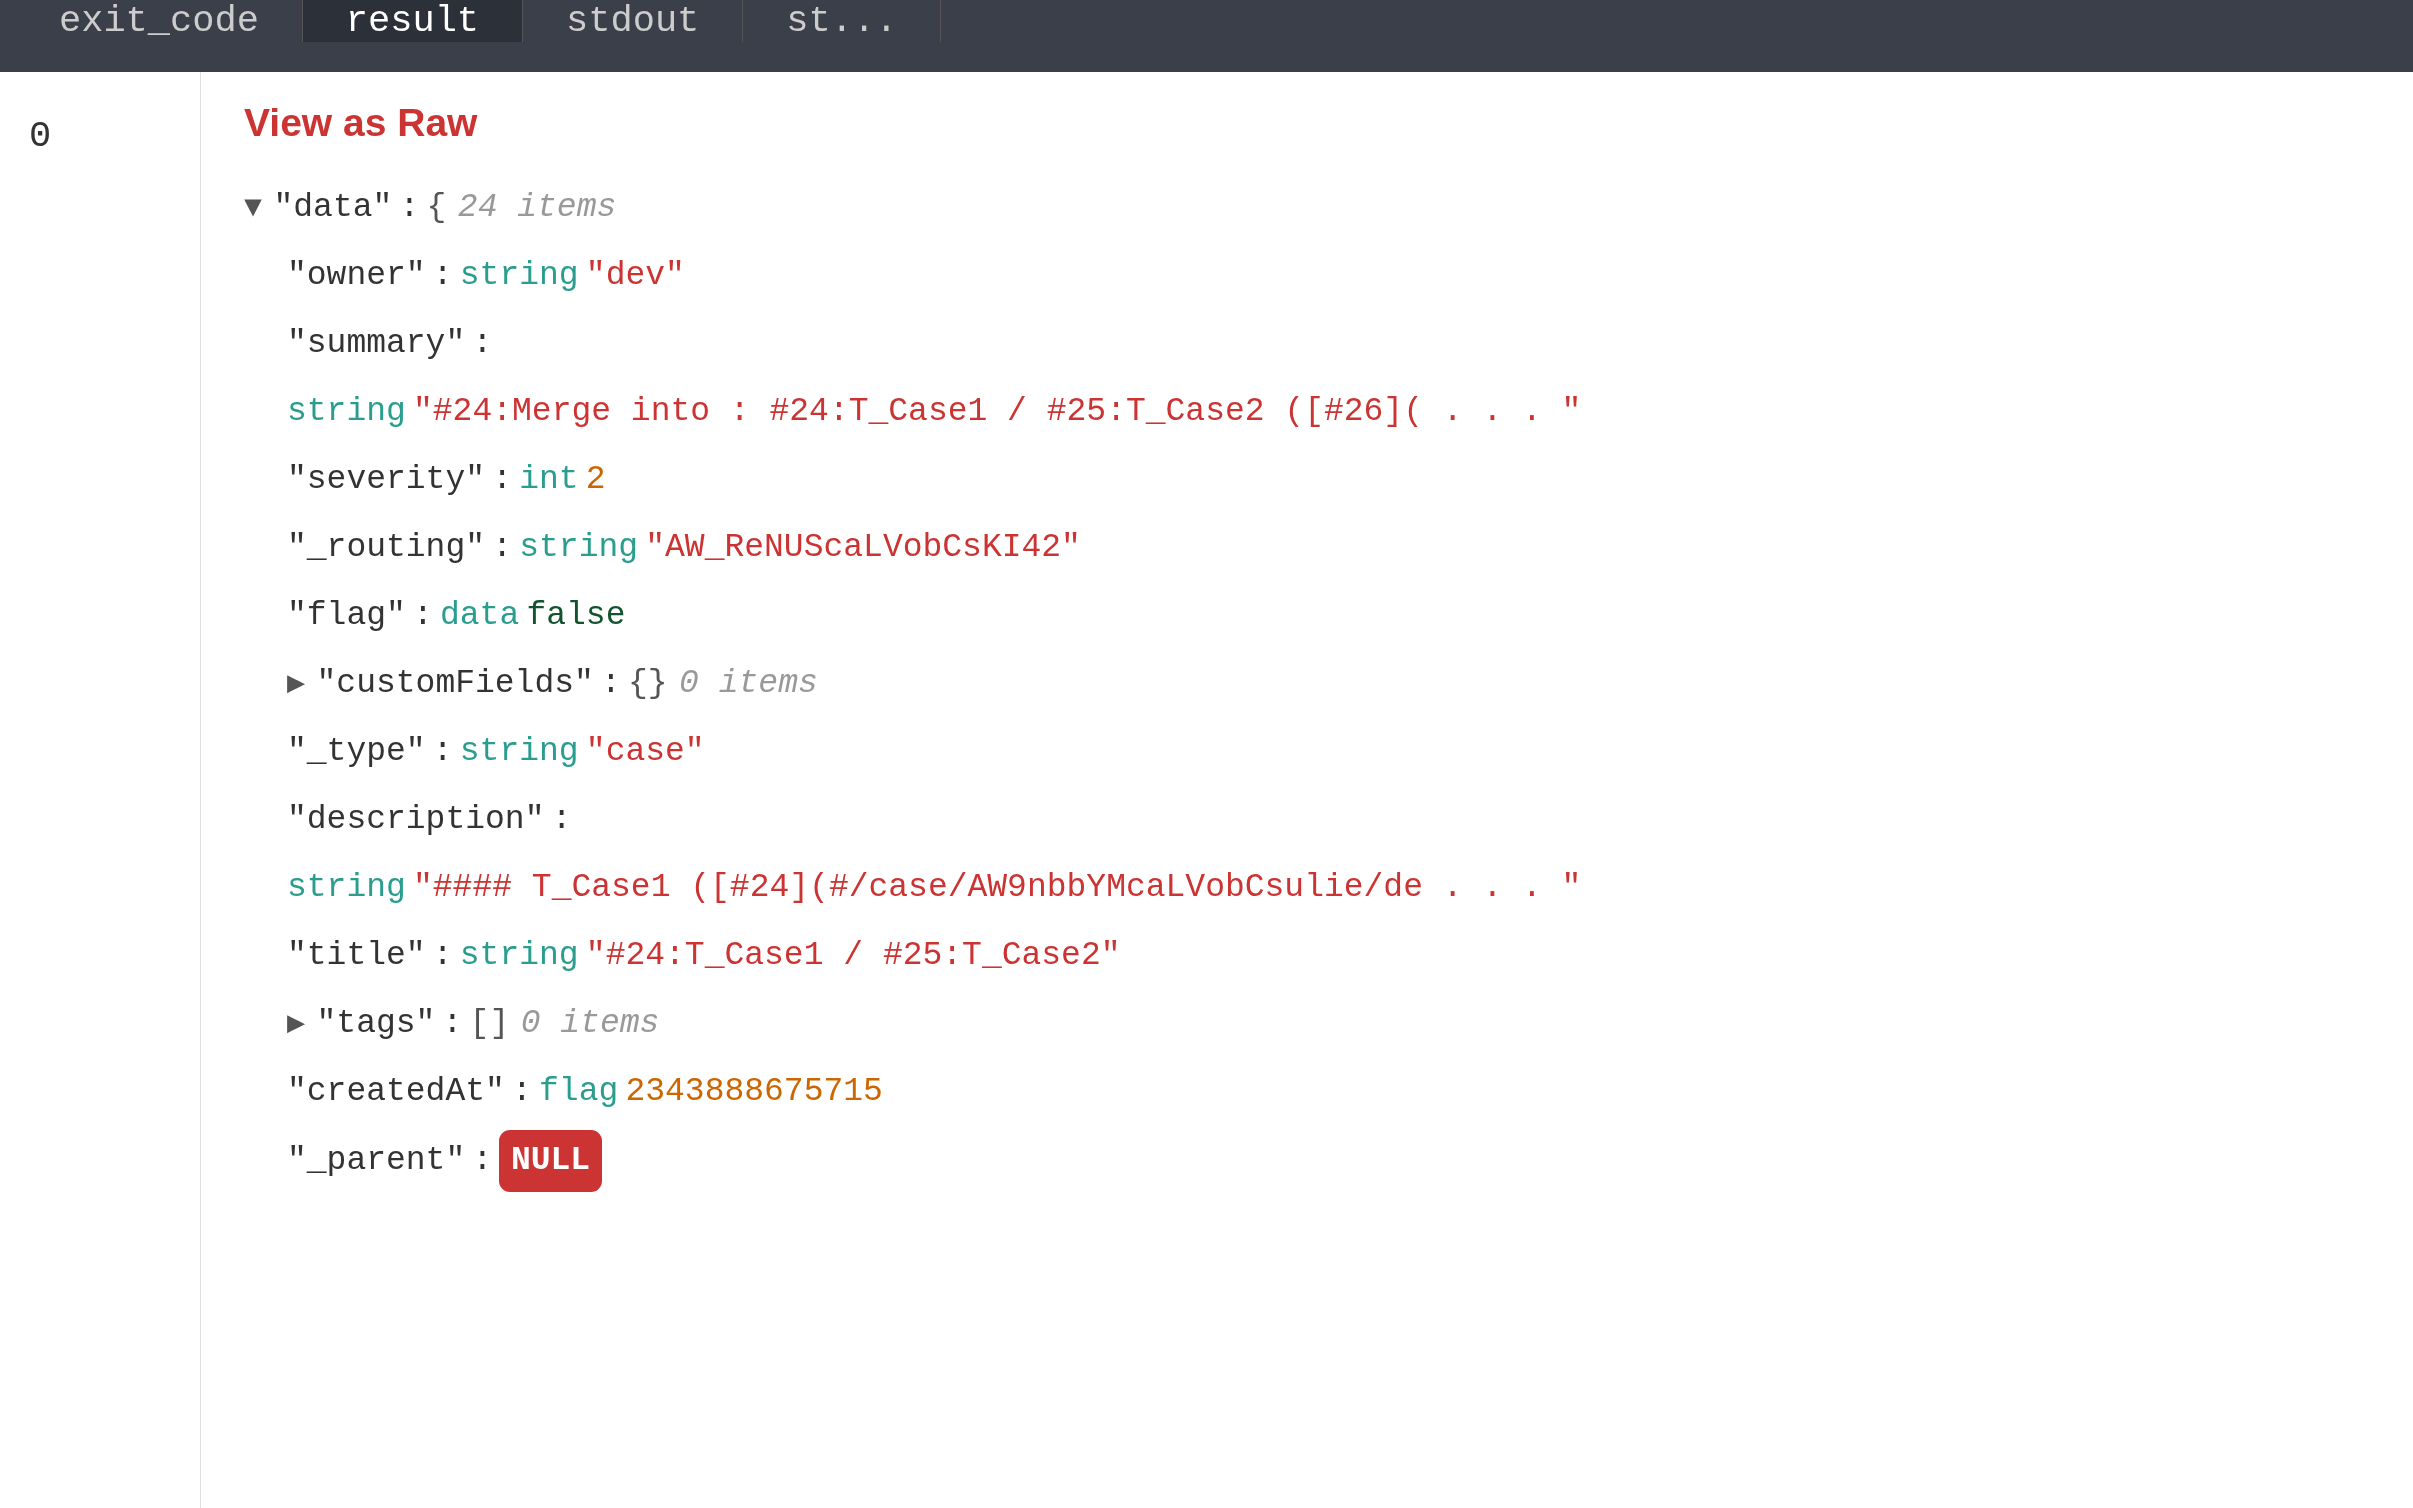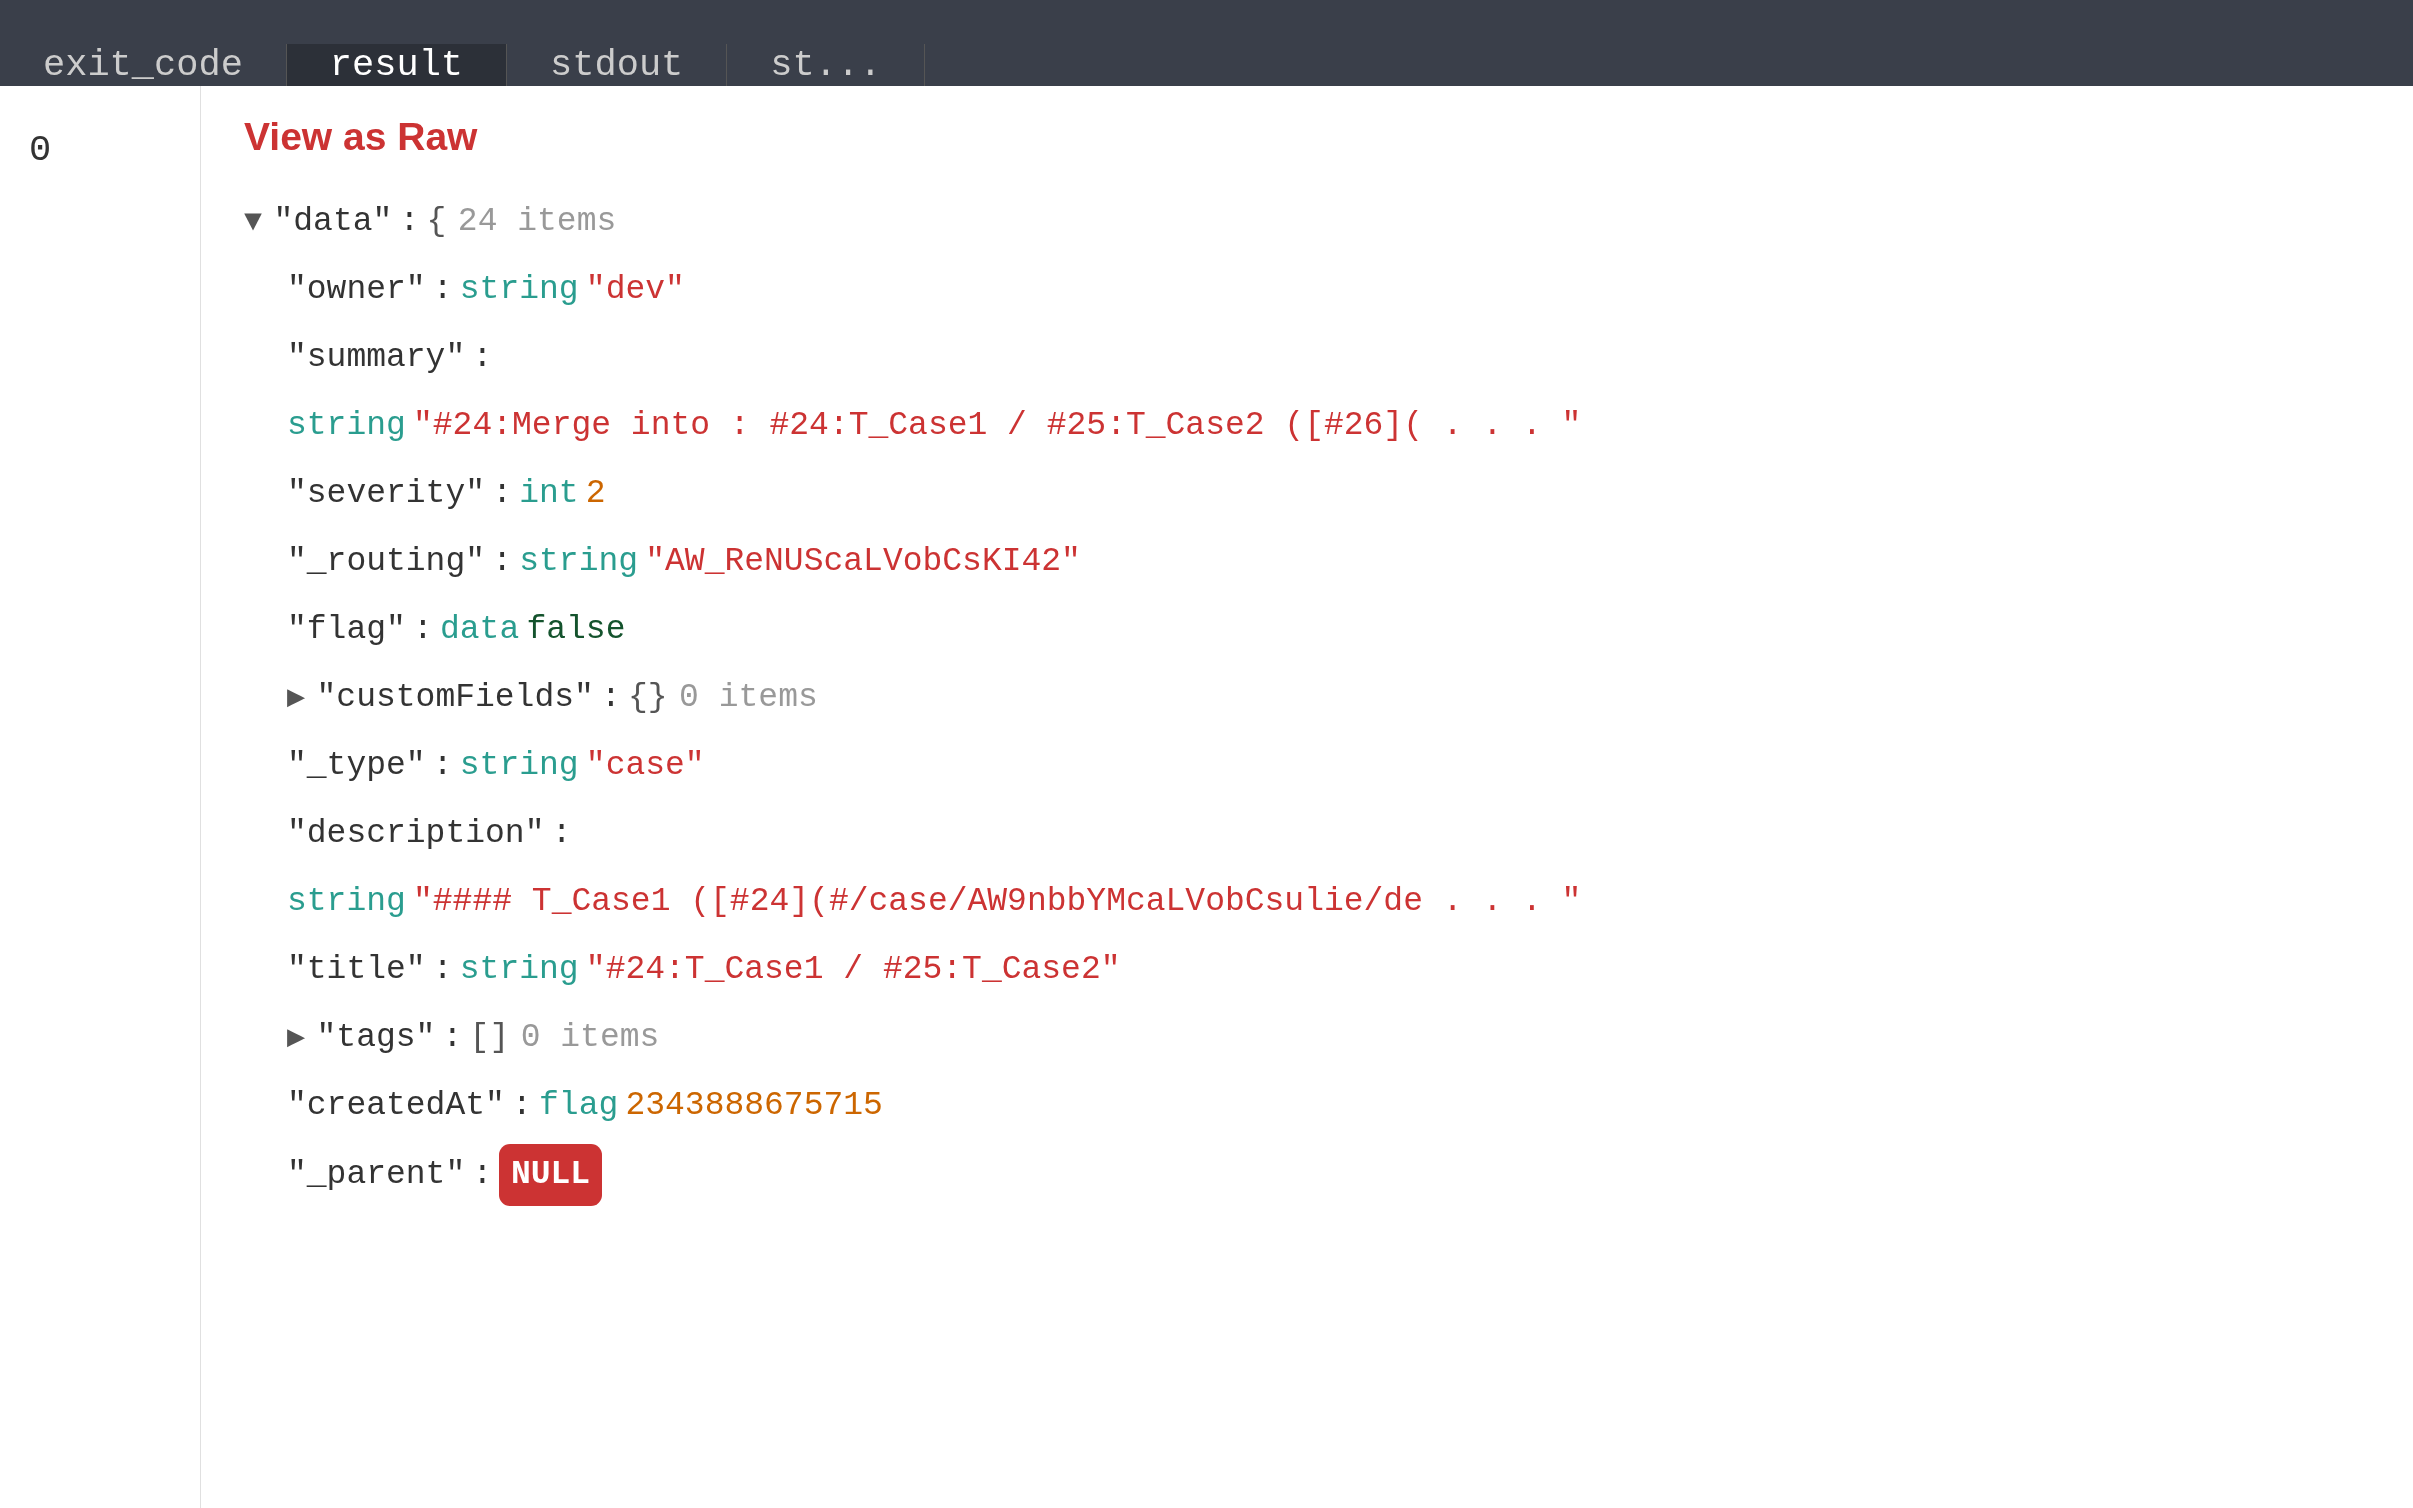--- a/index.html
+++ b/index.html
@@ -21,23 +21,24 @@
       width: 100%;
       height: 100%;
       display: flex;
       flex-direction: column;
     }
 
     .tab-bar {
       background: #3a3f4a;
       display: flex;
       flex-direction: row;
-      align-items: flex-end;
-      height: 86px;
+      align-items: flex-start;
+      height: 72px;
       flex-shrink: 0;
+      padding-left: 16px;
     }
 
     .tab {
       padding: 0 43px;
       display: flex;
       align-items: center;
       font-family: 'Courier New', Courier, monospace;
       font-size: 37px;
       color: #cccccc;
       border-right: 0.7px solid #555;
@@ -140,20 +141,21 @@
     .json-value-number {
       color: #cc6600;
     }
 
     .json-value-bool {
       color: #14532d;
     }
 
     .json-meta {
       color: #999999;
+      font-style: italic;
       margin-left: 11.5px;
       text-align: center;
     }
 
     .json-null {
       background: #cc3333;
       color: #ffffff;
       padding: 1.4px 11.5px;
       border-radius: 11px;
       font-weight: bold;

